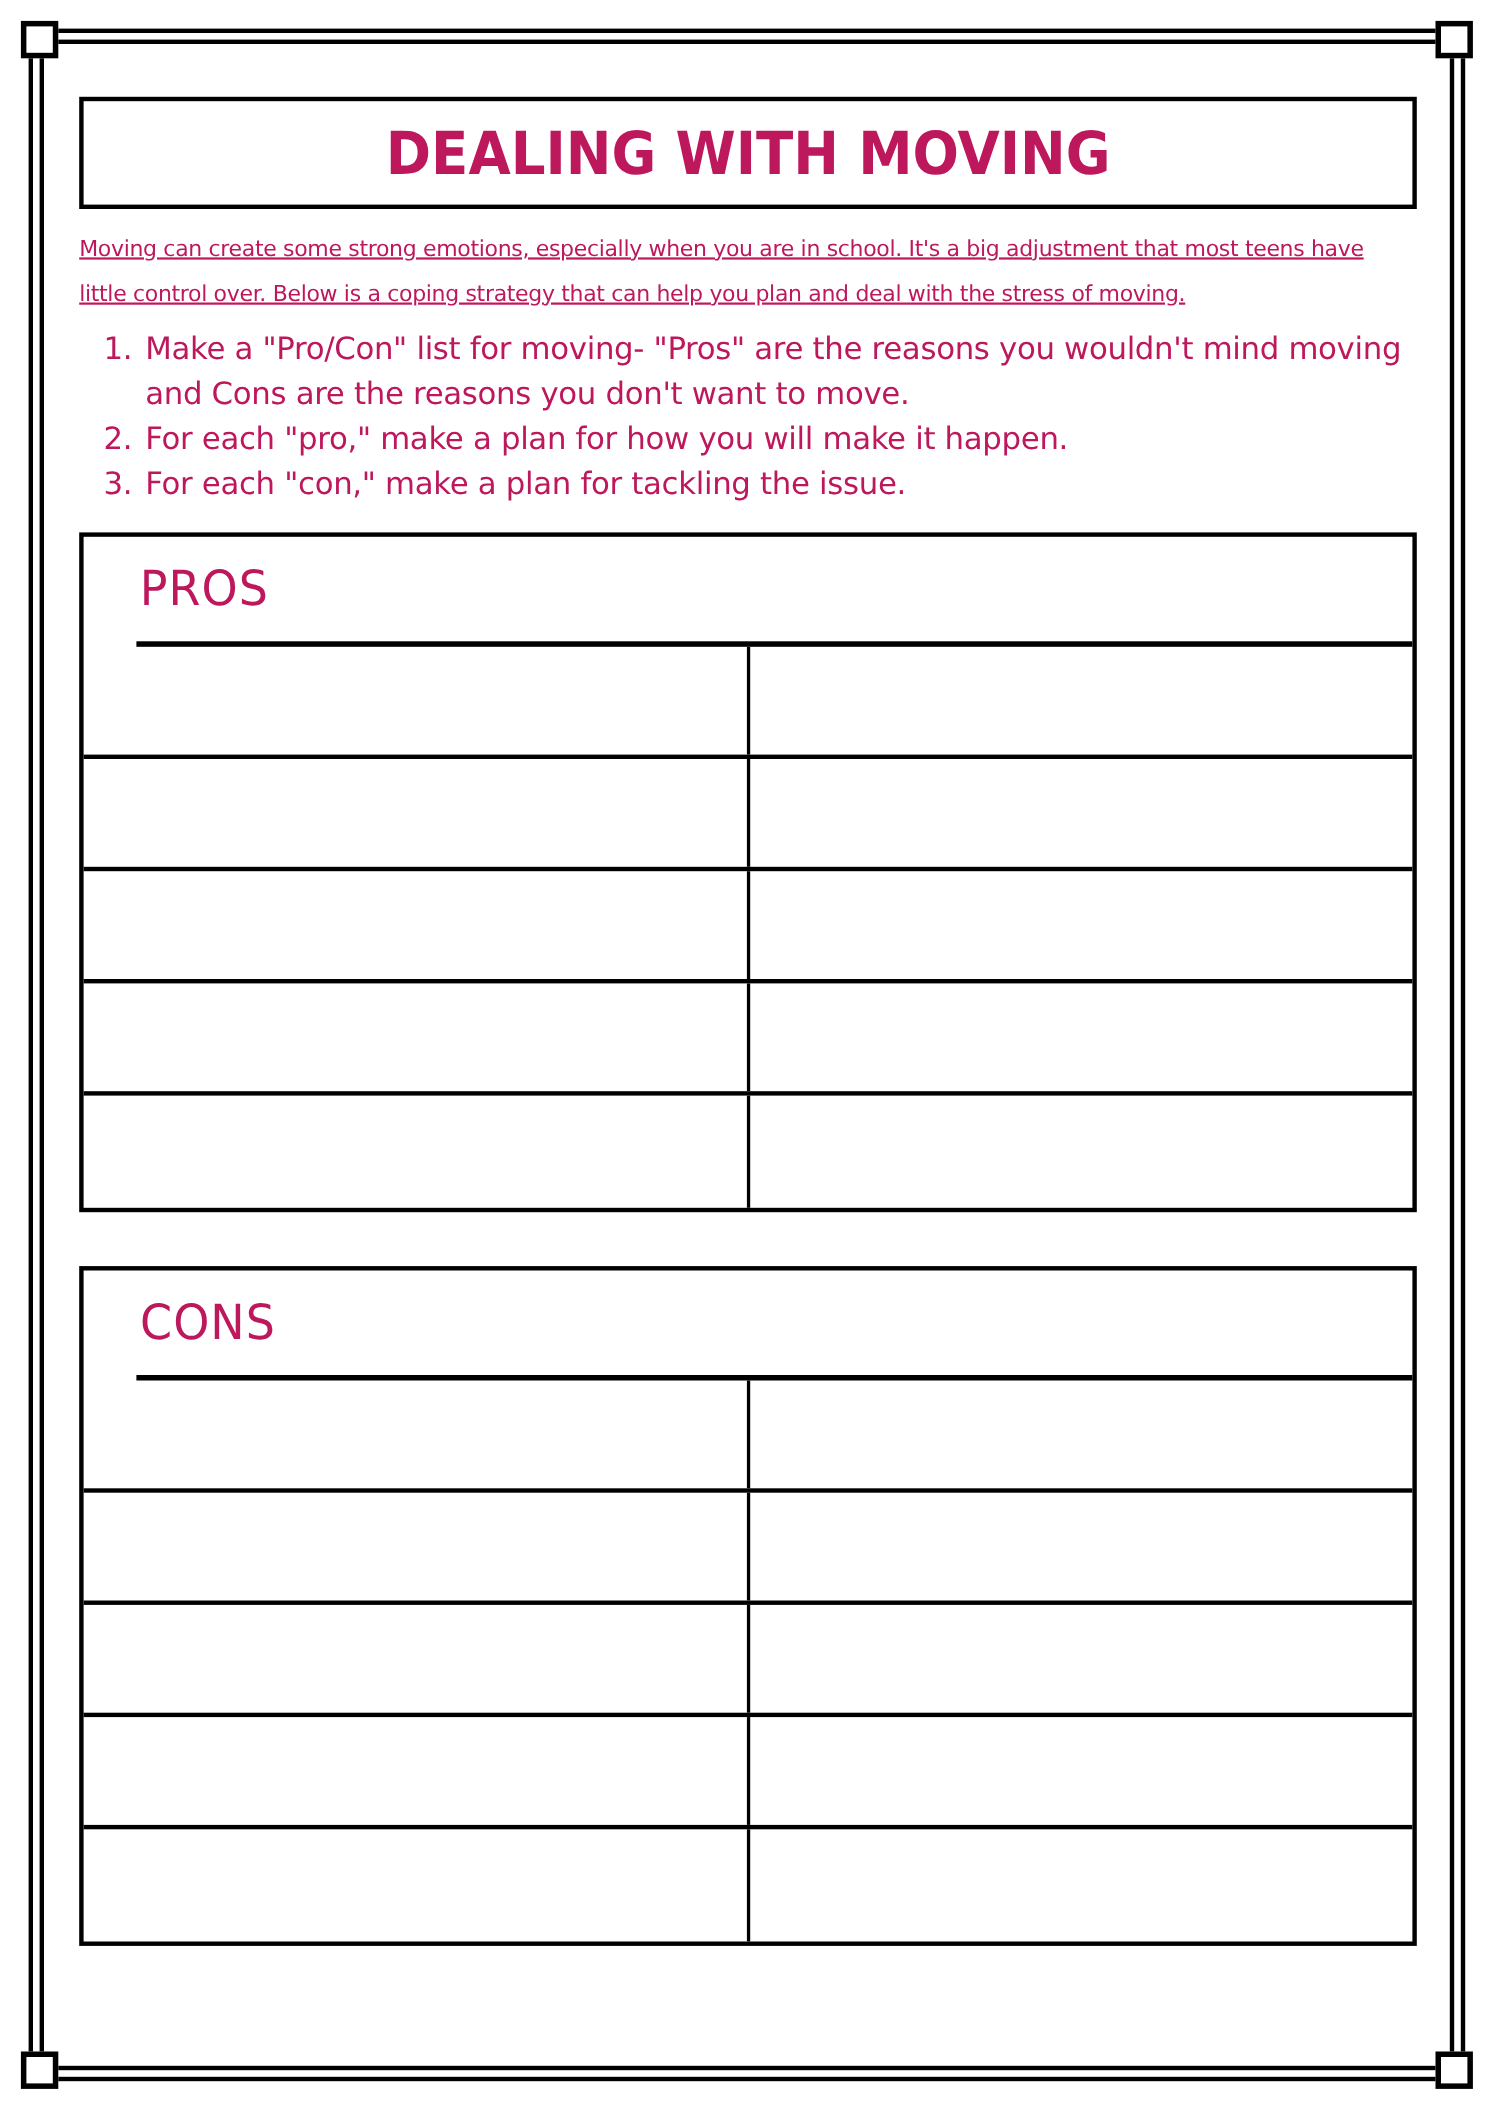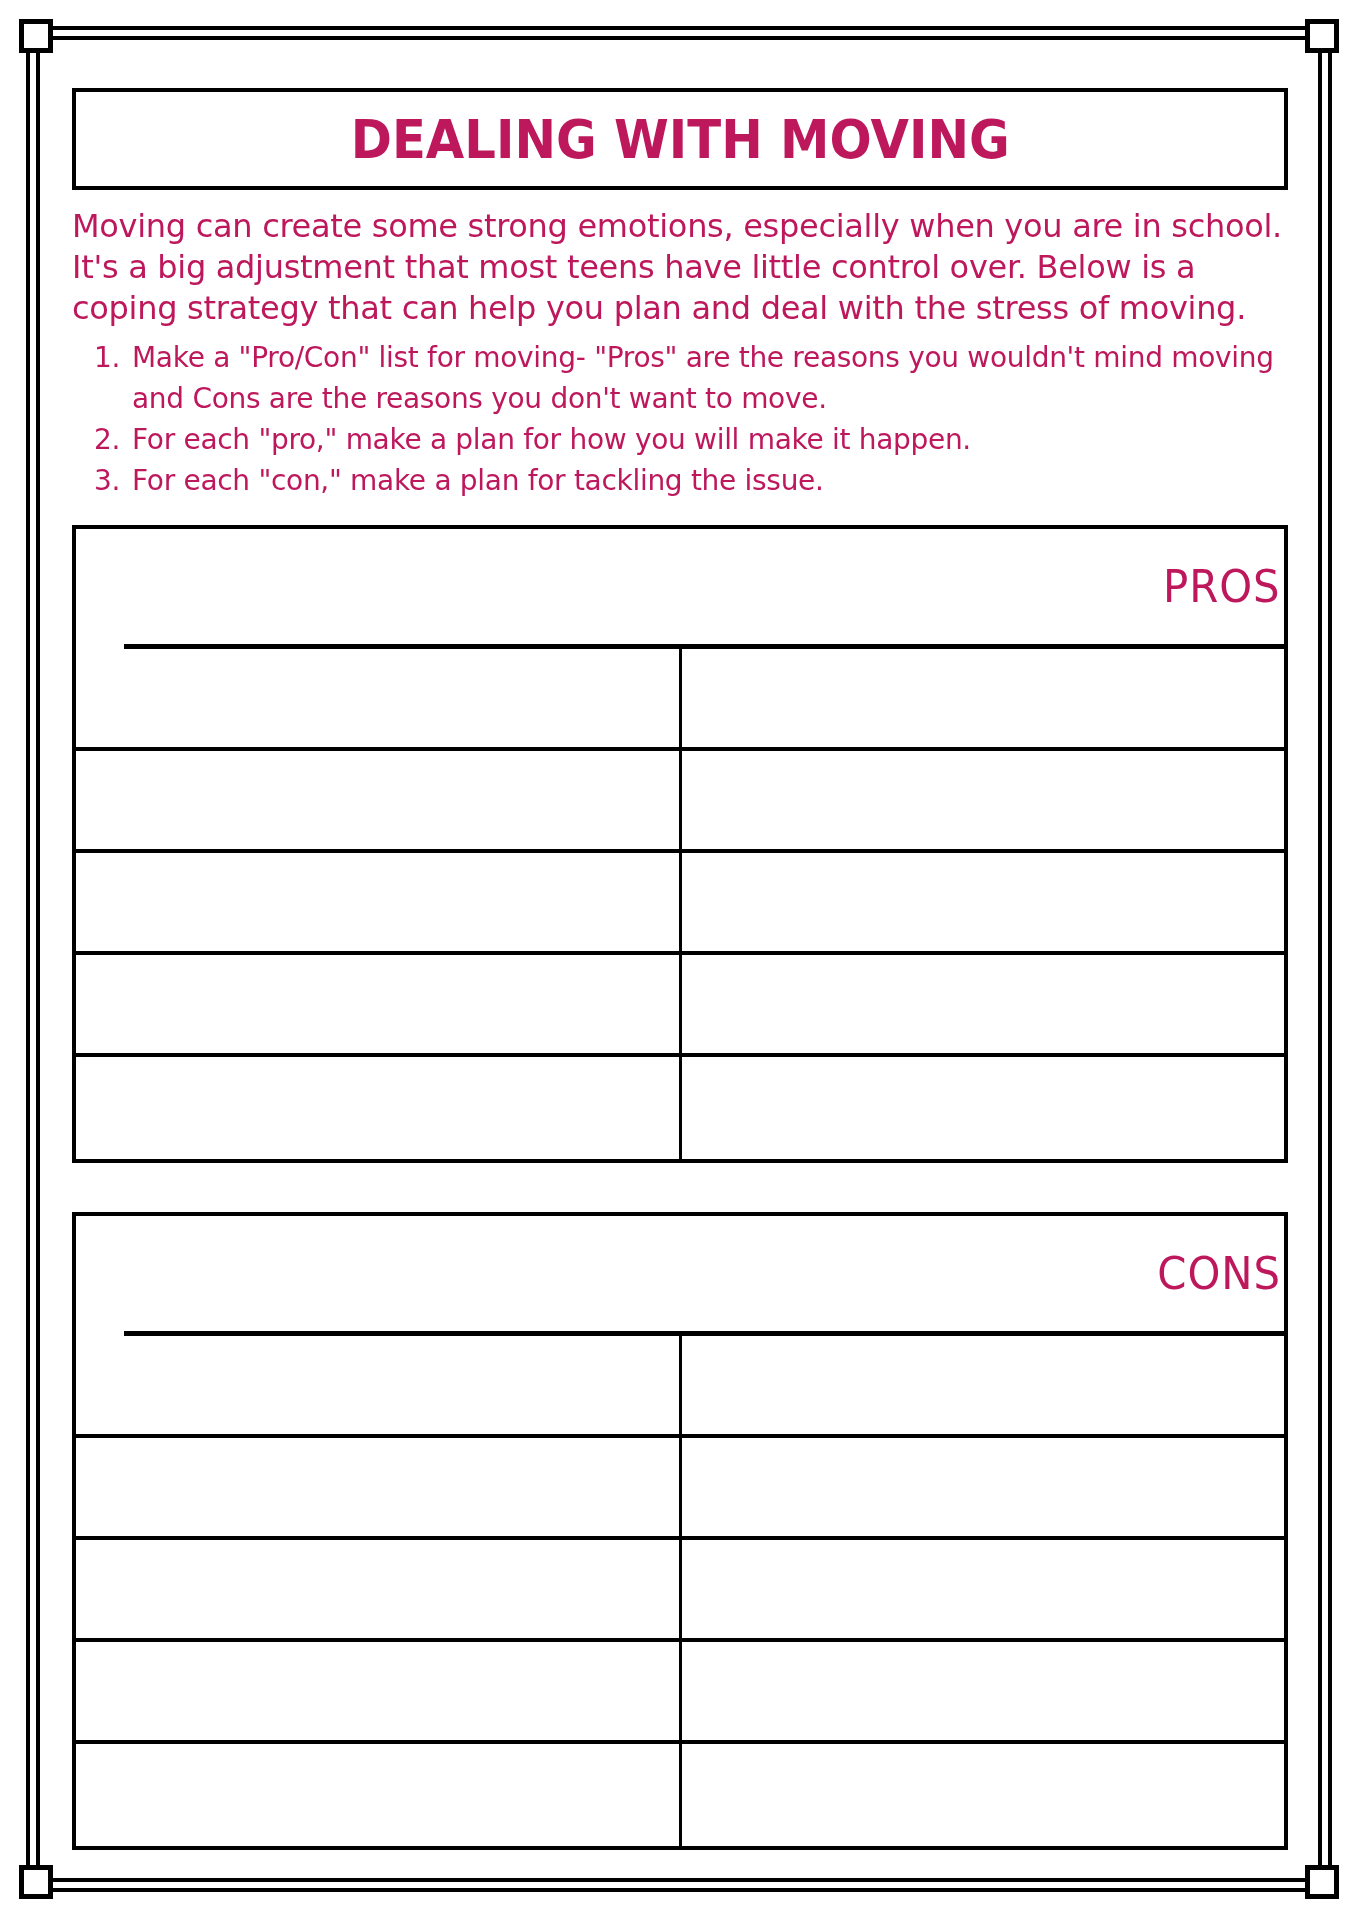--- a/index.html
+++ b/index.html
@@ -57,23 +57,24 @@
     margin: 0;
     font-size: 54px;
     font-weight: 700;
     letter-spacing: 0px;
     transform: scaleX(0.92);
     white-space: nowrap;
   }
 
   .intro {
     margin: 16px 0 0 0;
-    font-size: 32px;
+    font-size: 20px;
     line-height: 41px;
     letter-spacing: -0.3px;
+    text-decoration: underline;
   }
 
   .steps {
     margin: 8px 0 0 0;
     padding: 0;
     list-style: none;
     font-size: 28px;
     line-height: 41px;
     letter-spacing: -0.3px;
   }
@@ -90,23 +91,23 @@
   .pc-table {
     box-sizing: border-box;
     border: 4px solid #000;
     background: #ffffff;
   }
   .pc-table.pros { margin-top: 24px; }
   .pc-table.cons { margin-top: 49px; }
 
   .pc-header {
     box-sizing: border-box;
-    height: 120px;
+    height: 100px;
     border-bottom: 5px solid #000;
-    display: flex; align-items: center; justify-content: flex-end;
+    display: flex; align-items: center; justify-content: flex-start;
     font-size: 44px;
     font-weight: 500;
     letter-spacing: 1px;
     transform-origin: center;
     margin-left: 48px;
   }
   .pc-header span { transform: scaleX(0.95); }
 
   .pc-row {
     box-sizing: border-box;

